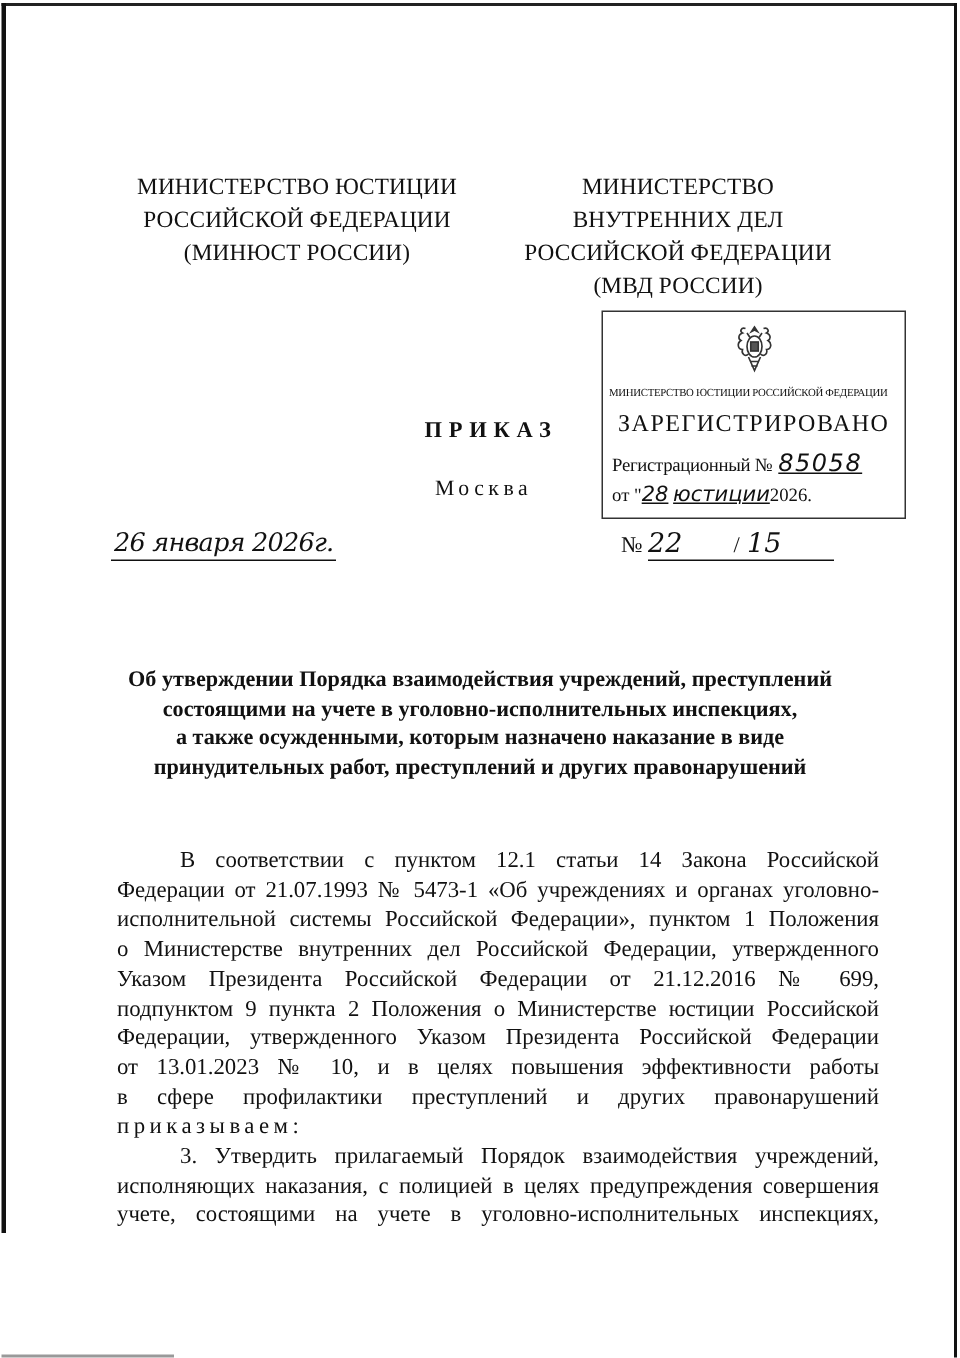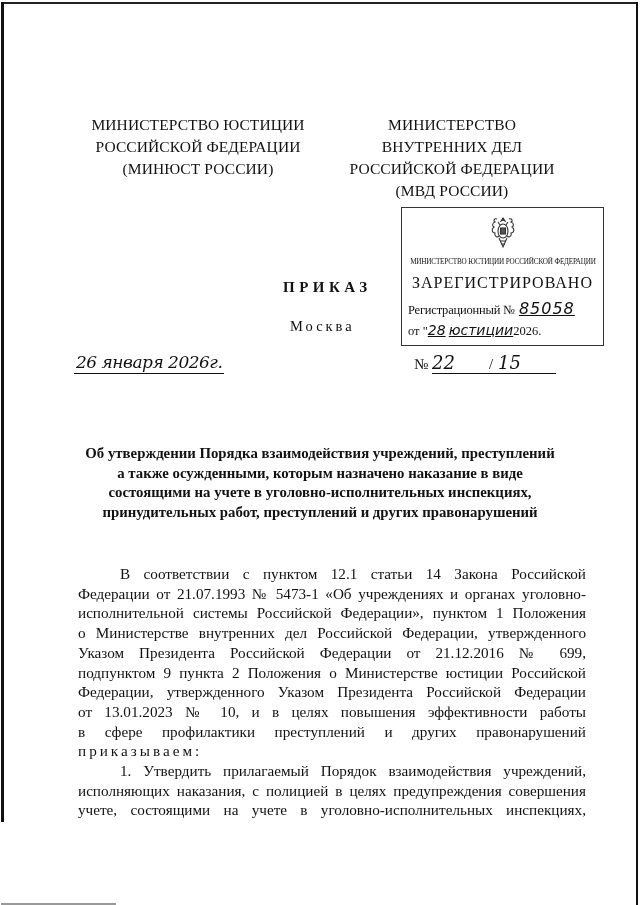--- a/index.html
+++ b/index.html
@@ -10,21 +10,21 @@
   .frame-right { position: absolute; right: 2px; top: 2px; width: 2px; height: 903px; background: #111; }
   .frame-bottom { position: absolute; left: 1px; bottom: 0px; width: 115px; height: 2px; background: #999; }
 
   .ministry { position: absolute; text-align: center; font-size: 15.5px; line-height: 22px; letter-spacing: 0.1px; }
   .ministry-left { left: 72px; top: 114px; width: 252px; }
   .ministry-right { left: 332px; top: 114px; width: 240px; }
 
   .stamp { position: absolute; left: 401px; top: 207px; width: 203px; height: 139px;
            border: 1.5px solid #333; box-sizing: border-box; border-style: solid; }
   .stamp-emblem { position: absolute; left: 86px; top: 6px; width: 30px; height: 38px; }
-  .stamp-org { position: absolute; left: 4px; top: 50px; width: 194px; text-align: center;
+  .stamp-org { position: absolute; left: 4px; top: 50px; width: 194px; 
                font-size: 7.2px; letter-spacing: -0.2px; white-space: nowrap; font-family: "Liberation Serif", serif; }
   .stamp-reg { position: absolute; left: 0; top: 66px; width: 100%; text-align: center;
                font-size: 16px; letter-spacing: 1px; font-family: "Liberation Serif", serif; }
   .stamp-num-row { position: absolute; left: 6px; top: 91px; width: 194px; font-size: 12.5px; white-space: nowrap; }
   .stamp-num-row .label { letter-spacing: -0.2px; }
   .stamp-num-row .num { font-family: "DejaVu Sans", sans-serif; font-style: italic; font-size: 16px;
                         text-decoration: underline; margin-left: 4px; letter-spacing: 1px; }
   .stamp-date-row { position: absolute; left: 6px; top: 114px; width: 194px; font-size: 12.5px; white-space: nowrap; }
   .stamp-date-row .hand { font-family: "DejaVu Sans", sans-serif; font-style: italic; font-size: 14px;
                           text-decoration: underline; }
@@ -101,36 +101,36 @@
 
 <div class="sign-date">26 января 2026г.</div>
 
 <div class="doc-number">
   <span>№</span>
   <span class="hand n1">22</span><span class="sep">/</span><span class="hand n2">15</span>
 </div>
 
 <div class="title">
   <div>Об утверждении Порядка взаимодействия учреждений, преступлений</div>
+  <div>состоящими на учете в уголовно-исполнительных инспекциях,</div>
   <div>а также осужденными, которым назначено наказание в виде</div>
-  <div>состоящими на учете в уголовно-исполнительных инспекциях,</div>
   <div>принудительных работ, преступлений и других правонарушений</div>
 </div>
 
 <div class="body">
   <div>
     <span class="line indent">В соответствии с пунктом 12.1 статьи 14 Закона Российской</span>
     <span class="line">Федерации от 21.07.1993 № 5473-1 «Об учреждениях и органах уголовно-</span>
     <span class="line">исполнительной системы Российской Федерации», пунктом 1 Положения</span>
     <span class="line">о Министерстве внутренних дел Российской Федерации, утвержденного</span>
     <span class="line">Указом Президента Российской Федерации от 21.12.2016 № 699,</span>
     <span class="line">подпунктом 9 пункта 2 Положения о Министерстве юстиции Российской</span>
     <span class="line">Федерации, утвержденного Указом Президента Российской Федерации</span>
     <span class="line">от 13.01.2023 № 10, и в целях повышения эффективности работы</span>
     <span class="line">в сфере профилактики преступлений и других правонарушений</span>
     <span class="line last spaced">приказываем:</span>
   </div>
   <div>
-    <span class="line indent">1. Утвердить прилагаемый Порядок взаимодействия учреждений,</span>
+    <span class="line indent">3. Утвердить прилагаемый Порядок взаимодействия учреждений,</span>
     <span class="line">исполняющих наказания, с полицией в целях предупреждения совершения</span>
     <span class="line">учете, состоящими на учете в уголовно-исполнительных инспекциях,</span>
   </div>
 </div>
 
 </body></html>

